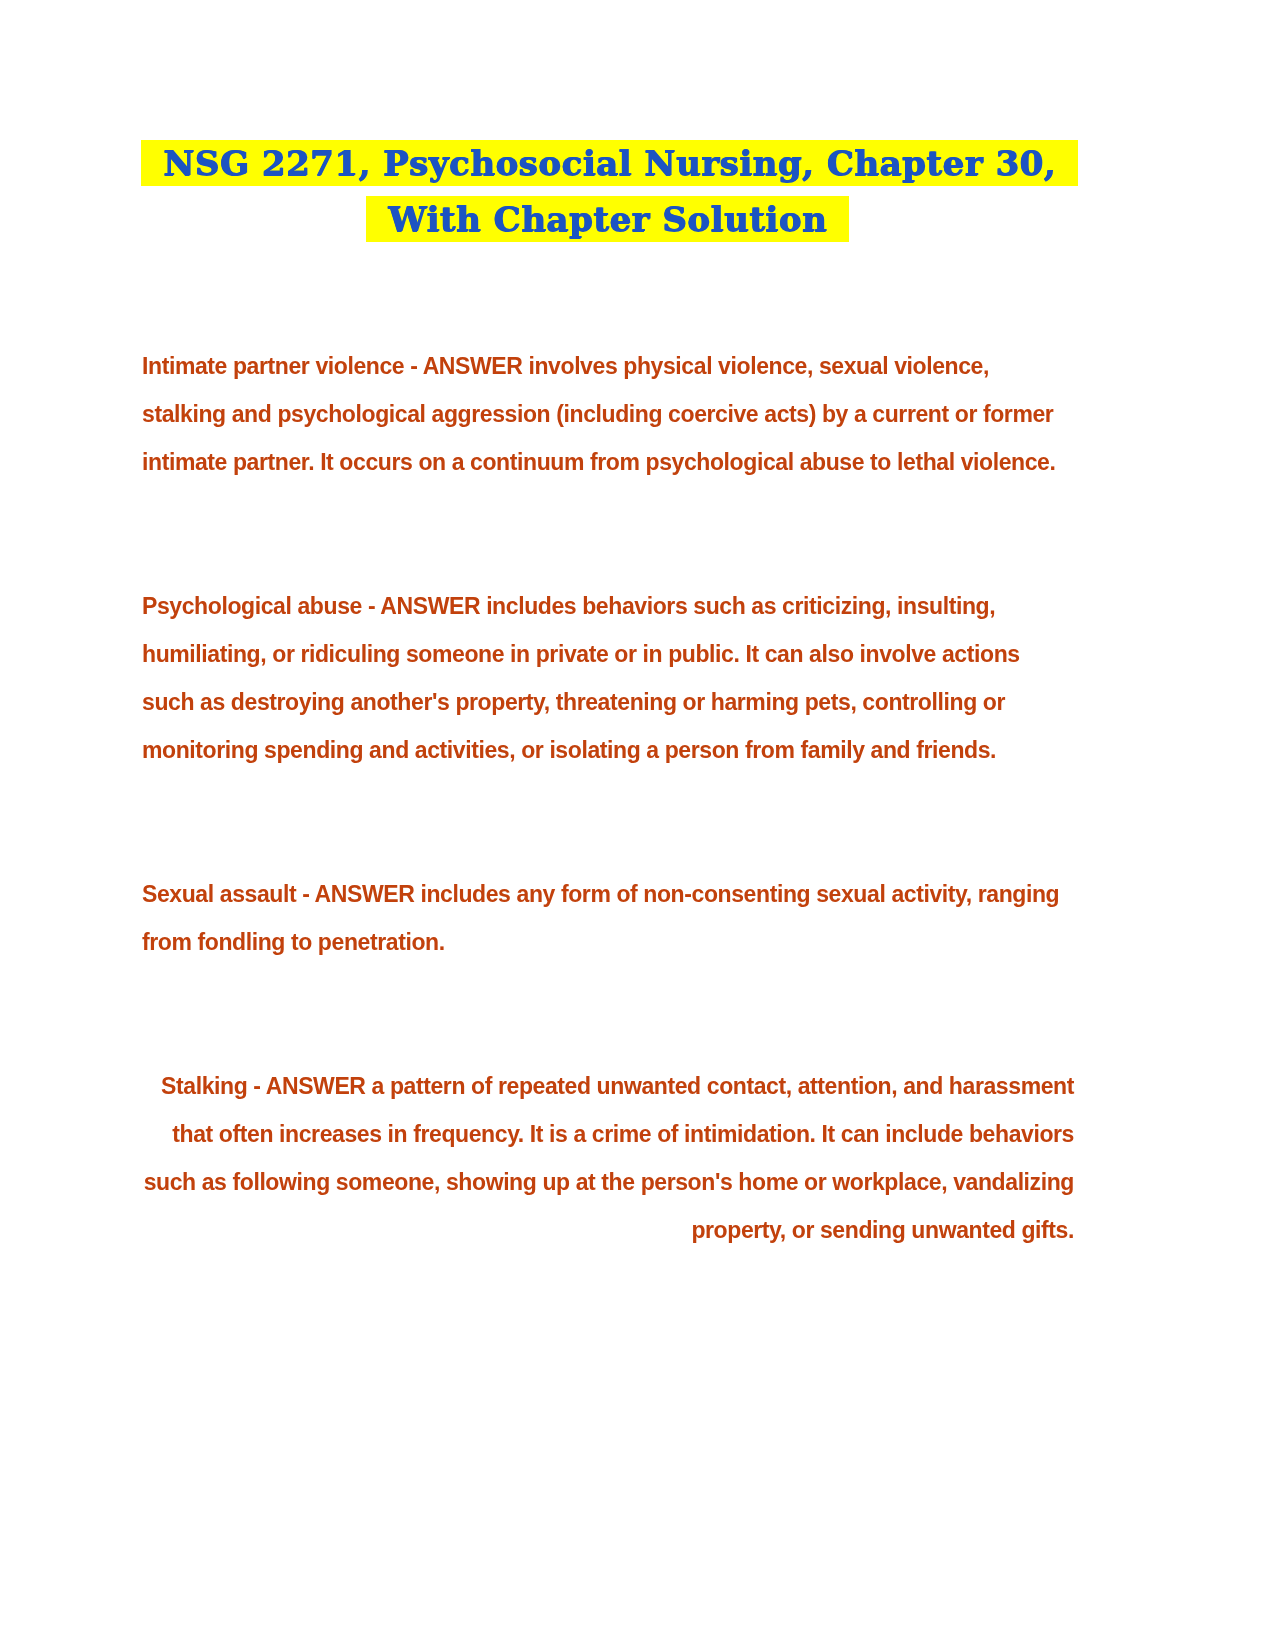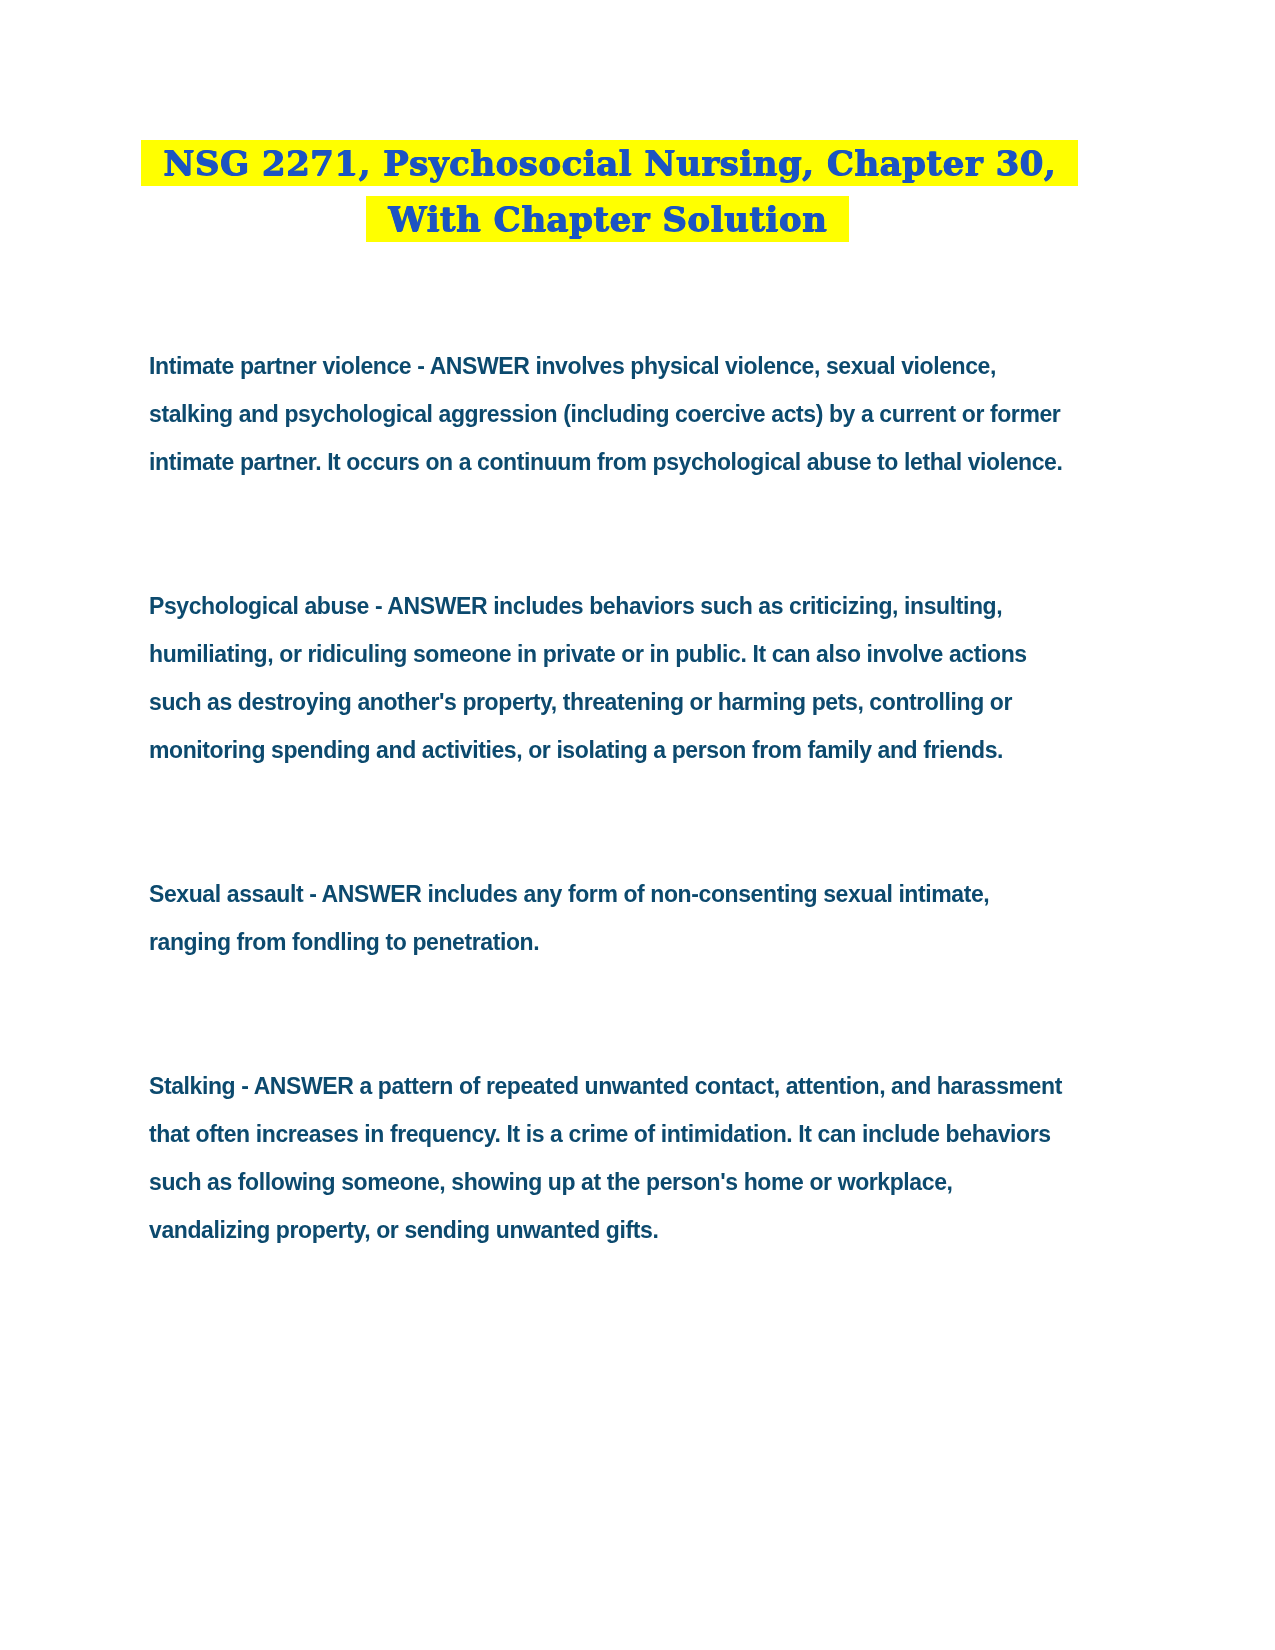--- a/index.html
+++ b/index.html
@@ -37,47 +37,48 @@
     padding: 0 22px;
     text-shadow: 1px 0 0 currentColor, 0 0.5px 0 currentColor;
     letter-spacing: 0.5px;
   }
   
   .doc-body {
     margin: 90px 201px 0 141px;
     width: 933px;
   }
   .qa-paragraph {
-    margin: 0 0 96px 8px;
+    margin: 0 0 96px 1px;
     font-family: "Liberation Sans", sans-serif;
     font-weight: bold;
     font-size: 23px;
     letter-spacing: -0.4px;
     line-height: 48px;
-    color: #0c4a6e;
+    color: #c2410c;
     text-align: left;
   }
   .qa-paragraph:last-child {
     margin-bottom: 0;
+    text-align: right;
   }
 </style>
 </head>
 <body>
 
 <div class="page">
 
   <div class="doc-title">
     <div class="title-line">
       <span class="title-highlight">NSG 2271, Psychosocial Nursing, Chapter 30,</span>
     </div>
     <div class="title-line">
       <span class="title-highlight">With Chapter Solution</span>
     </div>
   </div>
 
   <div class="doc-body">
     <p class="qa-paragraph">Intimate partner violence - ANSWER involves physical violence, sexual violence, stalking and psychological aggression (including coercive acts) by a current or former intimate partner. It occurs on a continuum from psychological abuse to lethal violence.</p>
     <p class="qa-paragraph">Psychological abuse - ANSWER includes behaviors such as criticizing, insulting, humiliating, or ridiculing someone in private or in public. It can also involve actions such as destroying another's property, threatening or harming pets, controlling or monitoring spending and activities, or isolating a person from family and friends.</p>
-    <p class="qa-paragraph">Sexual assault - ANSWER includes any form of non-consenting sexual intimate, ranging from fondling to penetration.</p>
+    <p class="qa-paragraph">Sexual assault - ANSWER includes any form of non-consenting sexual activity, ranging from fondling to penetration.</p>
     <p class="qa-paragraph">Stalking - ANSWER a pattern of repeated unwanted contact, attention, and harassment that often increases in frequency. It is a crime of intimidation. It can include behaviors such as following someone, showing up at the person's home or workplace, vandalizing property, or sending unwanted gifts.</p>
   </div>
 
 </div>
 
 </body></html>

